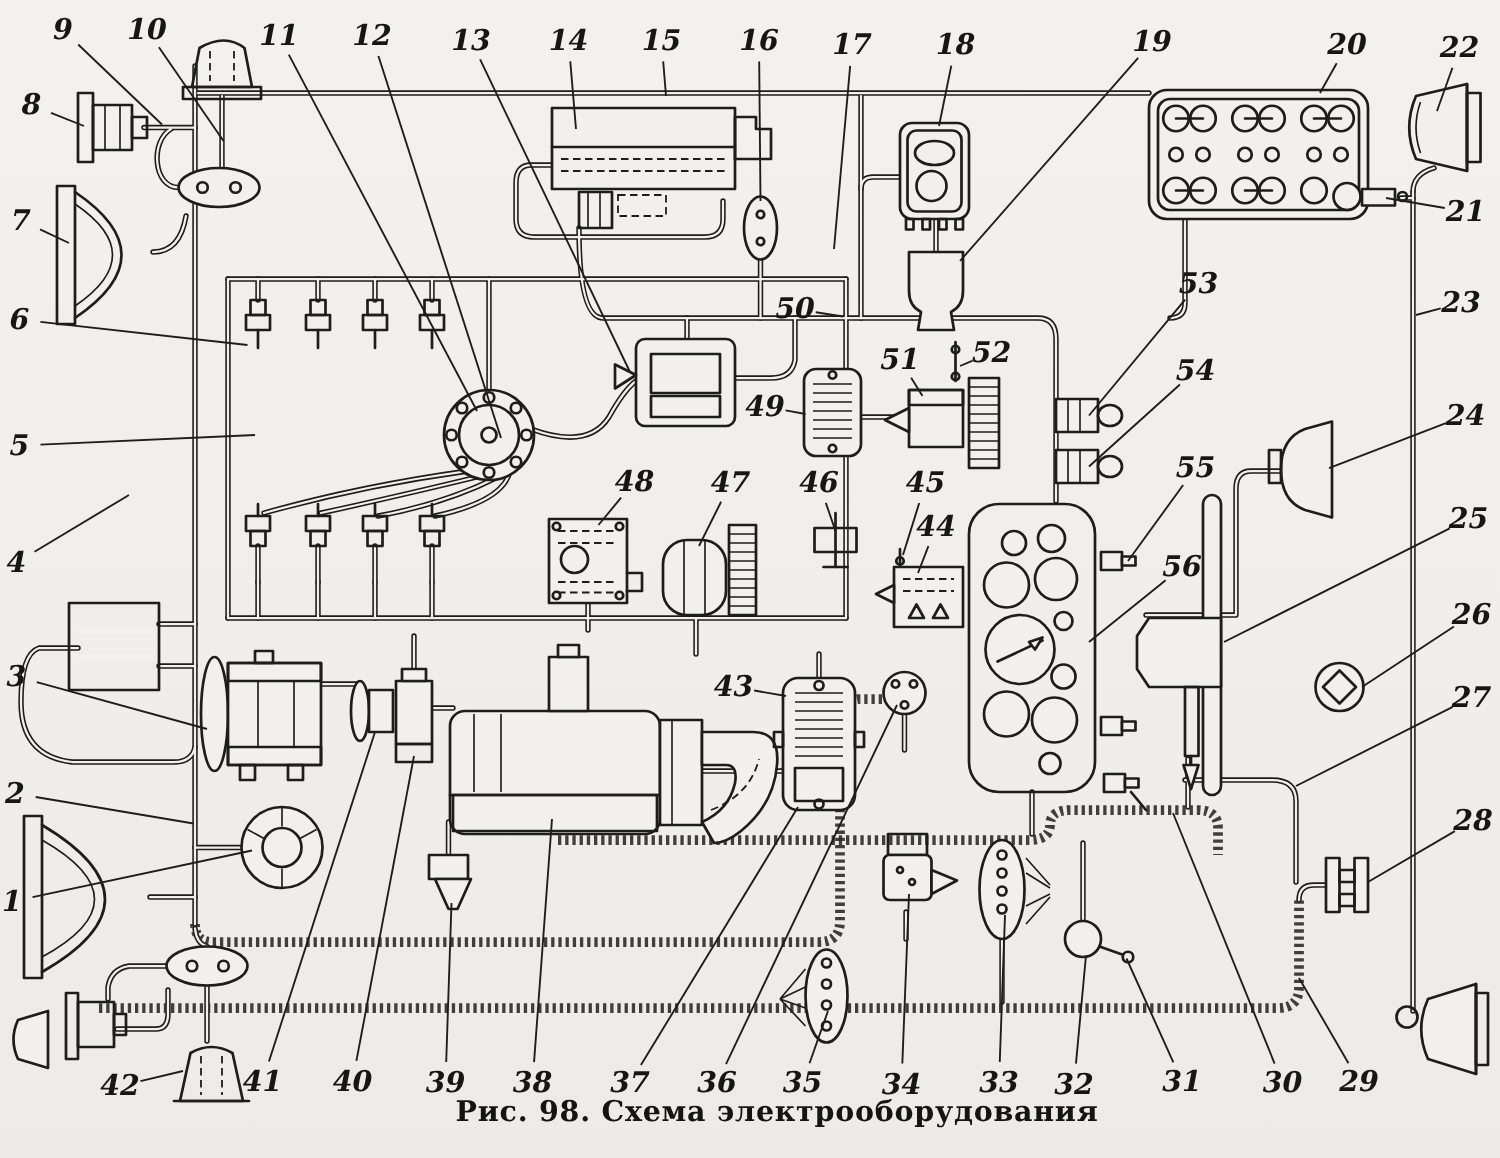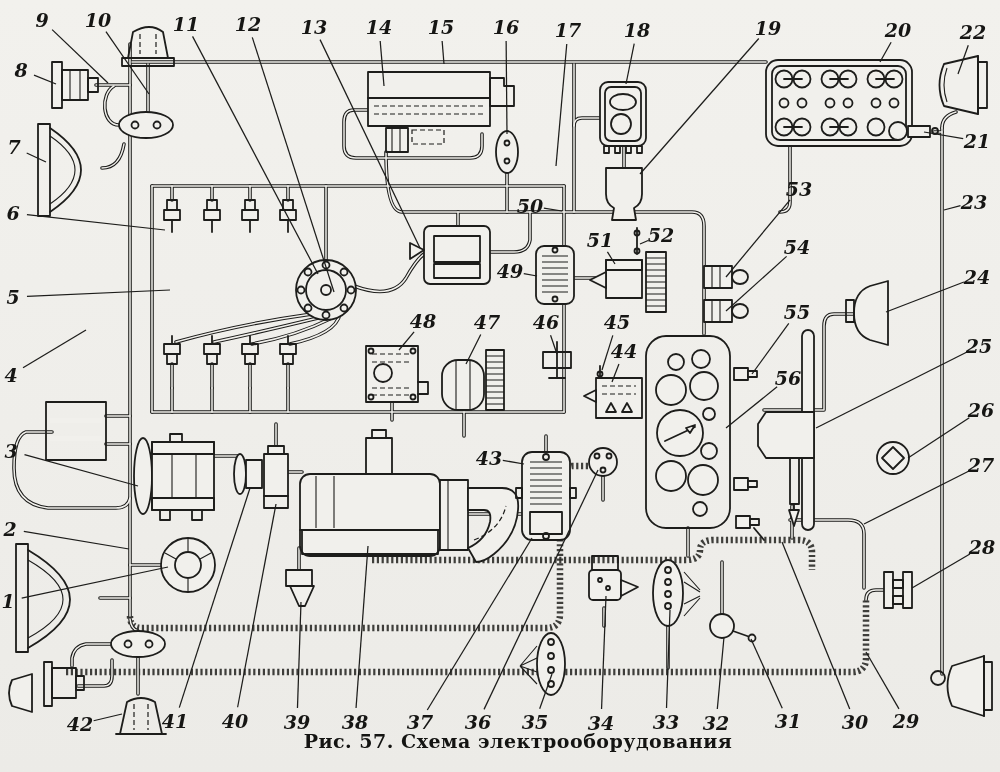--- a/index.html
+++ b/index.html
@@ -689,14 +689,14 @@
         <text x="799" y="189" text-anchor="middle" dominant-baseline="central" class="lbl">53</text>
         <line x1="786.601167760731" y1="256.37359525793266" x2="726" y2="311" class="leader"></line>
         <text x="797" y="247" text-anchor="middle" dominant-baseline="central" class="lbl">54</text>
         <line x1="788.7764659554025" y1="323.3302024614455" x2="752" y2="374" class="leader"></line>
         <text x="797" y="312" text-anchor="middle" dominant-baseline="central" class="lbl">55</text>
         <line x1="777.1022174473454" y1="386.7885343166569" x2="726" y2="428" class="leader"></line>
         <text x="788" y="378" text-anchor="middle" dominant-baseline="central" class="lbl">56</text>
       </g>
 </svg>
 
-<div id="caption">Рис. 57. Схема электрооборудования</div>
+<div id="caption">Рис. 98. Схема электрооборудования</div>
 </div>
 
 </body></html>

